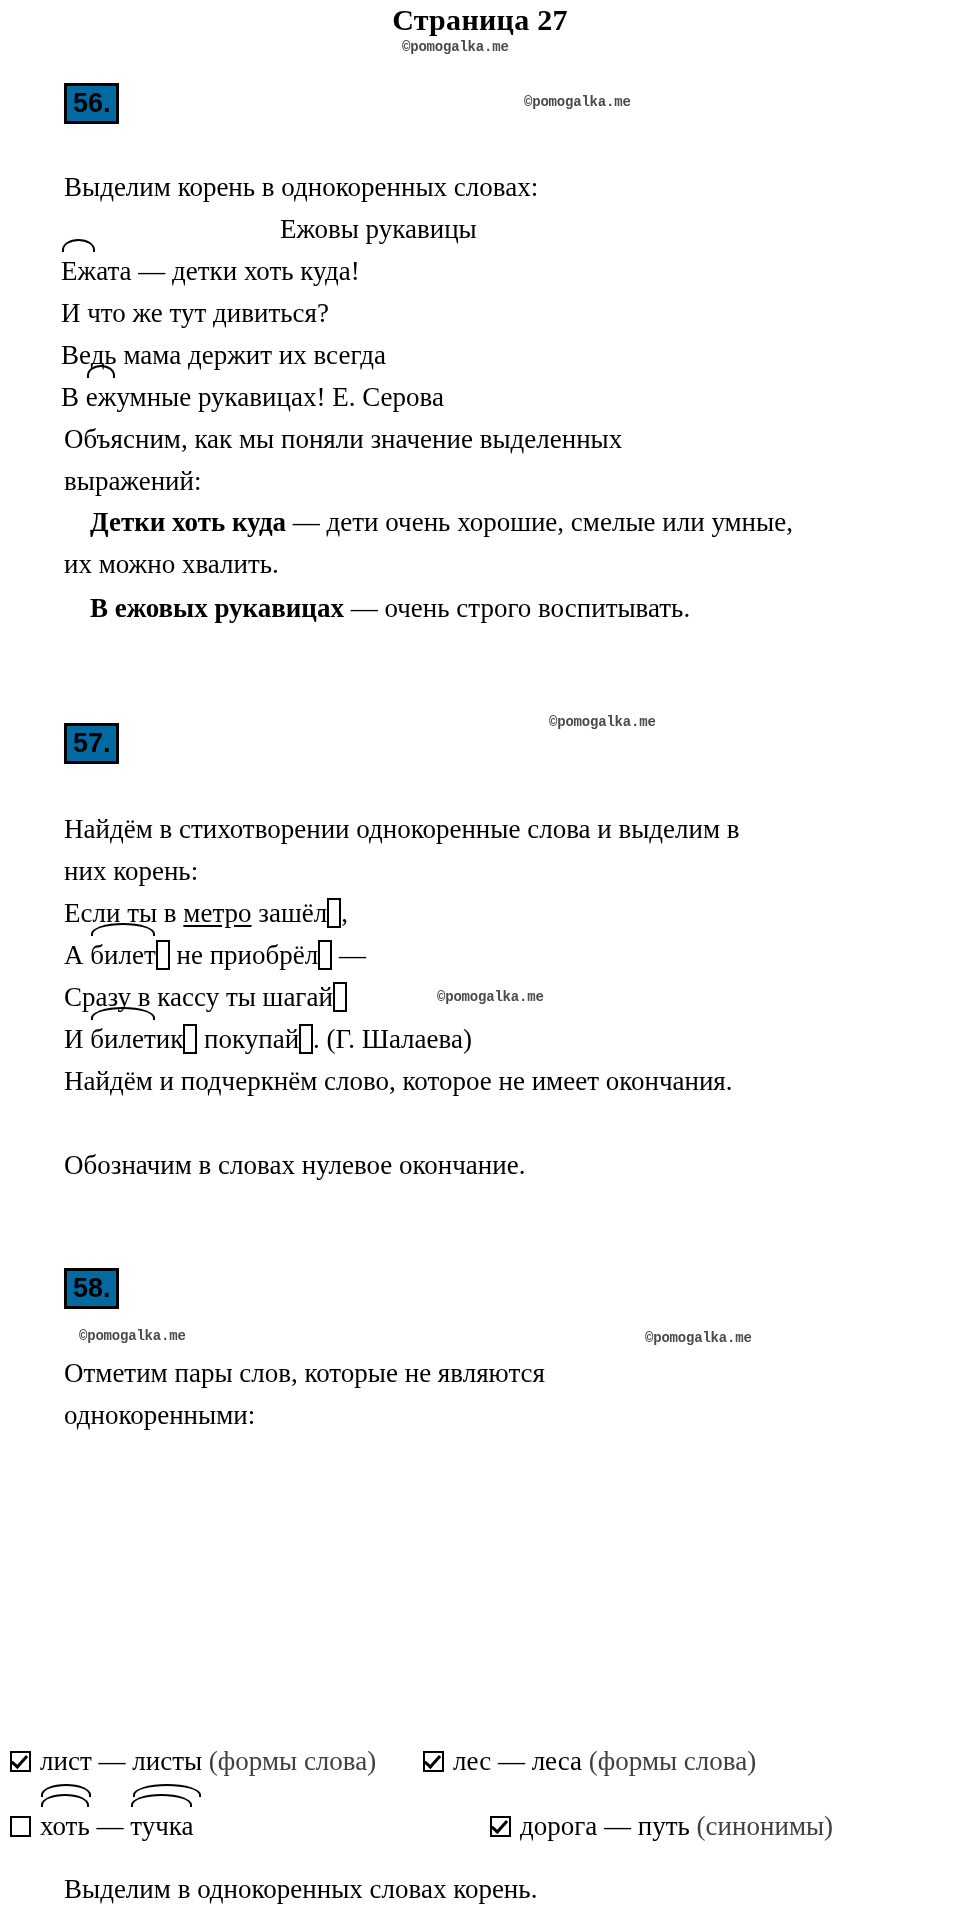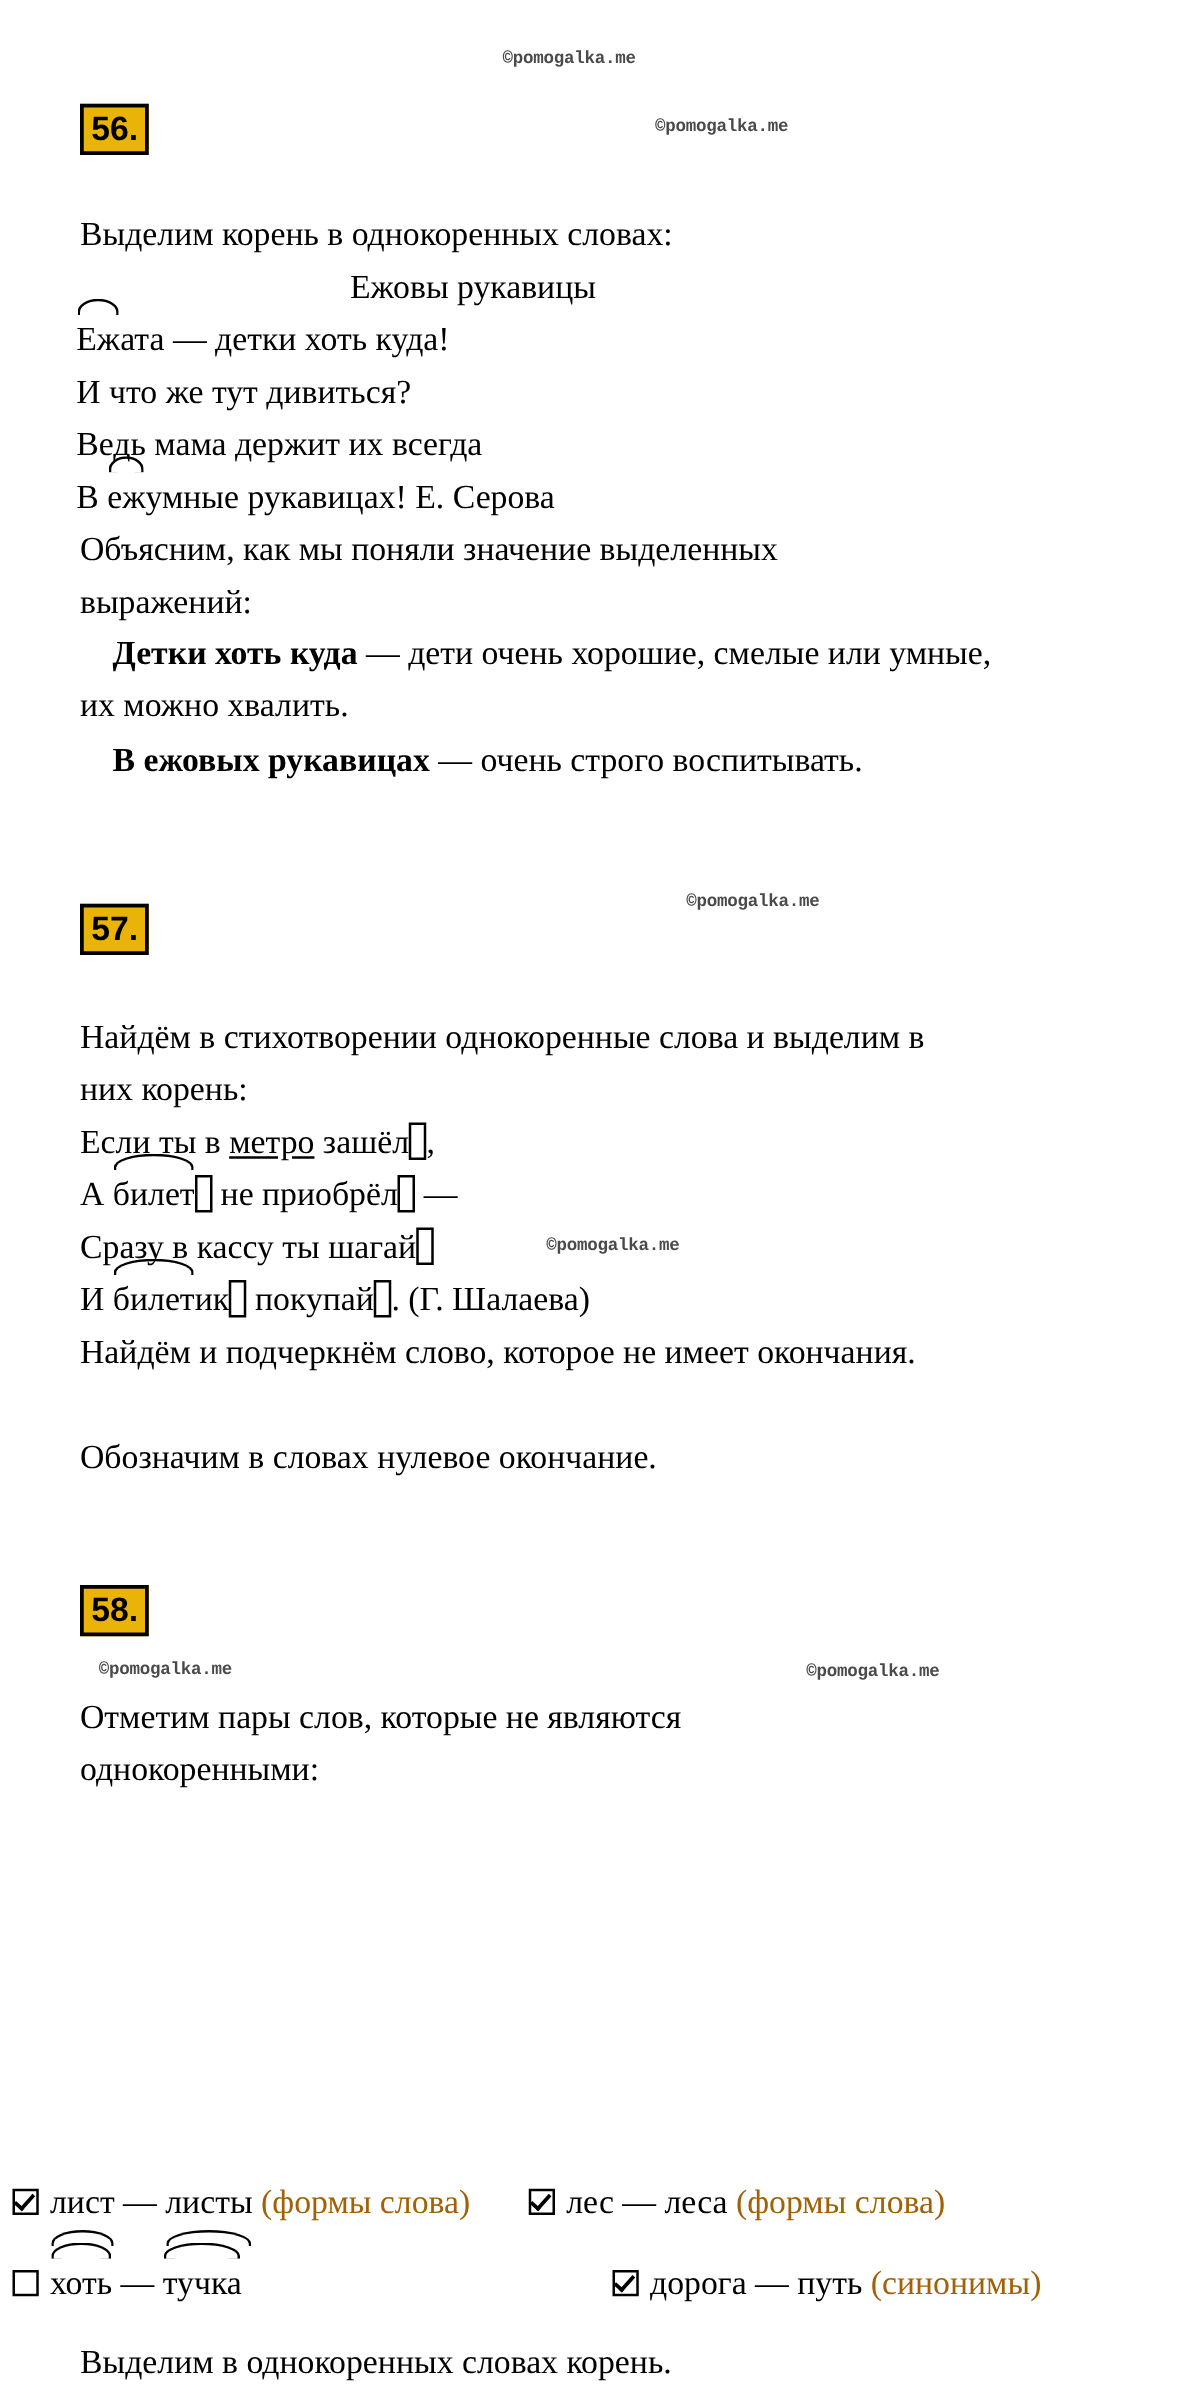--- a/index.html
+++ b/index.html
@@ -36,35 +36,35 @@
 
   
   .exnum {
     position:absolute;
     border:3px solid #000;
     font-family:"Liberation Sans", sans-serif;
     font-weight:bold;
     font-size:27px;
     line-height:30px;
     padding:2px 5px 3px 6px;
-    background:#eab308;
+    background:#0369a1;
   }
 
   
   .tb {
     position:absolute;
     font-family:"Liberation Serif", serif;
     font-size:27px;
     line-height:42px;
     white-space:nowrap;
   }
   .tb.wrap { white-space:normal; }
   .indent { display:inline-block; width:26px; }
   .b { font-weight:bold; }
-  .gray { color:#a16207; }
+  .gray { color:#404040; }
   .ul { text-decoration:underline; text-underline-offset:3px; }
 
   
   .root {
     position:relative;
     display:inline-block;
   }
   .root::before {
     content:"";
     position:absolute;
@@ -120,20 +120,21 @@
     transform:rotate(42deg);
   }
 
   .dash { letter-spacing:0; }
 </style>
 </head>
 <body>
 
 <div class="page">
 
+  <div class="page-title" style="top:2px;">Страница 27</div>
 
   <div class="wm" style="left:402px; top:39px;">©pomogalka.me</div>
   <div class="wm" style="left:524px; top:94px;">©pomogalka.me</div>
   <div class="wm" style="left:549px; top:714px;">©pomogalka.me</div>
   <div class="wm" style="left:437px; top:989px;">©pomogalka.me</div>
   <div class="wm" style="left:79px;  top:1328px;">©pomogalka.me</div>
   <div class="wm" style="left:645px; top:1330px;">©pomogalka.me</div>
 
   <div class="exnum" style="left:64px; top:83px;">56.</div>
 

